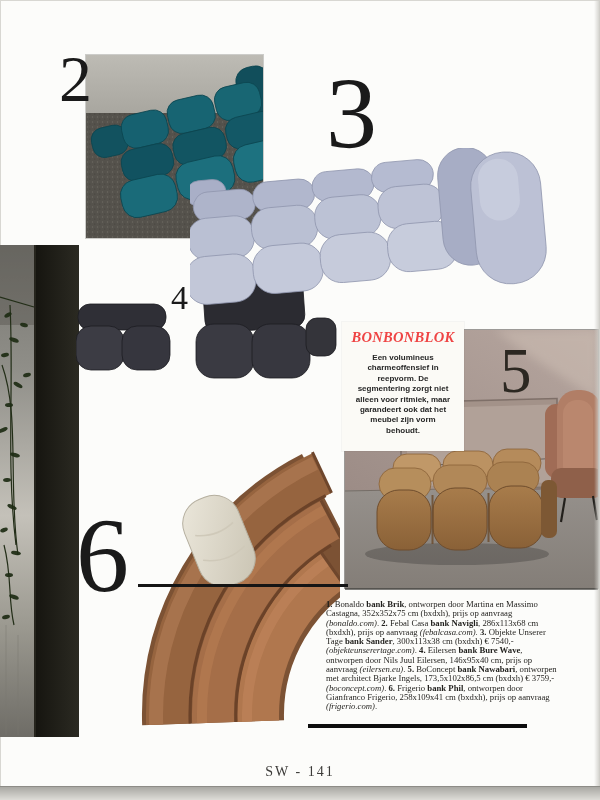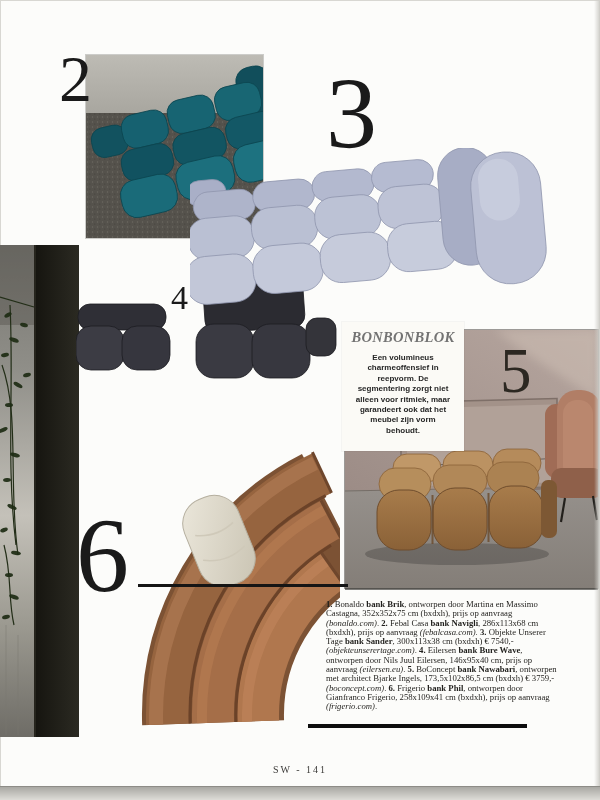--- a/index.html
+++ b/index.html
@@ -24,40 +24,40 @@
     position:absolute;left:138px;top:584px;width:210px;height:3px;
     background:#151515;z-index:5;
   }
   .feature-box{
     position:absolute;left:342px;top:322px;width:122px;min-height:93px;
     background:#fbfaf6;z-index:7;text-align:center;padding:7px 4px 8px 4px;
     box-sizing:border-box;box-shadow:0 0 0 1px rgba(0,0,0,0.03);
   }
   .feature-box h2{
     margin:0 0 5px 0;font-family:"Liberation Serif",serif;font-style:italic;
-    font-weight:700;font-size:14.5px;letter-spacing:.3px;color:#737373;white-space:nowrap;
+    font-weight:700;font-size:14.5px;letter-spacing:.3px;color:#ef4444;white-space:nowrap;
   }
   .feature-box p{
     margin:7px;font-family:"Liberation Sans",sans-serif;font-size:8px;
     line-height:10.4px;color:#262626;font-weight:700;
   }
   .caption{
     position:absolute;left:326px;top:600px;width:231px;z-index:5;
     font-family:"Liberation Serif",serif;font-size:8.7px;line-height:9.3px;
     color:#201f1c;
   }
   .caption .b{font-weight:700;}
   .caption .i{font-style:italic;}
   .caption-rule{
     position:absolute;left:308px;top:724px;width:219px;height:3.5px;
     background:#0d0d0d;z-index:5;
   }
   .footer{
     position:absolute;left:0;right:0;top:764px;text-align:center;z-index:5;
-    font-family:"Liberation Serif",serif;font-size:10px;letter-spacing:2px;
+    font-family:"Liberation Serif",serif;font-size:14px;letter-spacing:2px;
     color:#3c3b39;
   }
   .scan-bottom{
     position:absolute;left:0;right:0;bottom:0;height:13px;z-index:9;
     background:linear-gradient(#a9a8a3,#dddcd7);border-top:1px solid #8d8c87;
   }
   .scan-right{
     position:absolute;top:0;bottom:0;right:0;width:6px;z-index:9;
     background:linear-gradient(to left,#cfcec9,rgba(207,206,201,0));
   }

